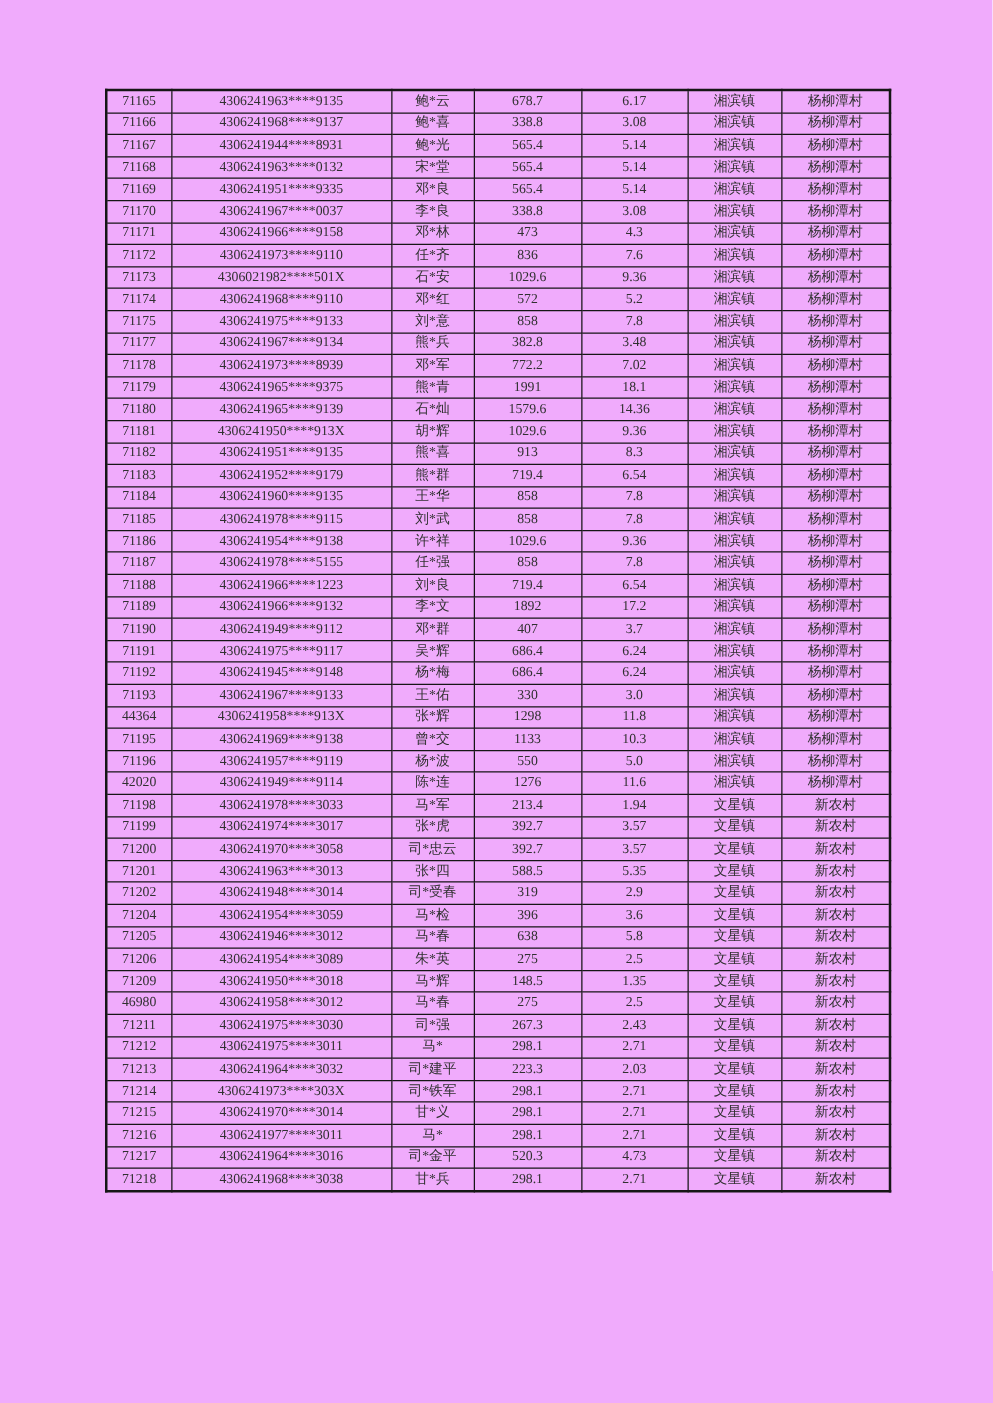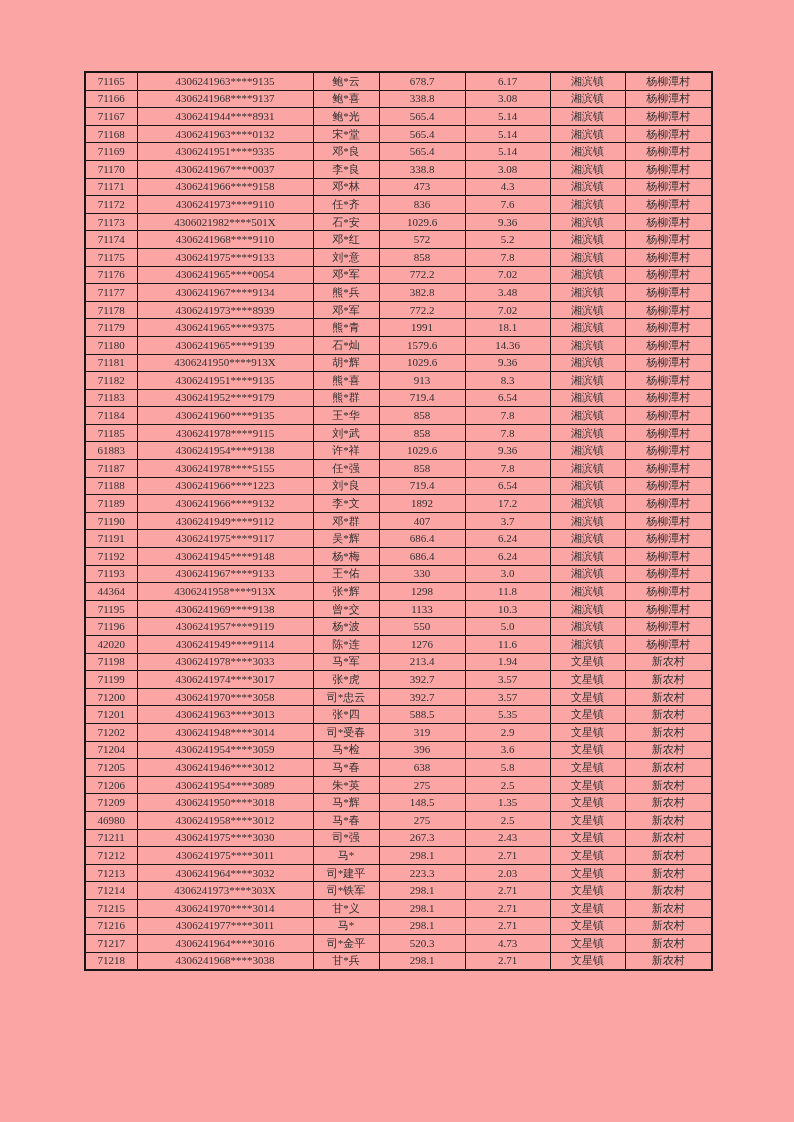--- a/index.html
+++ b/index.html
@@ -4,21 +4,21 @@
 <style>
   html, body {
     margin: 0;
     padding: 0;
     background: #ffffff;
   }
   .page {
     position: relative;
     width: 794px;
     height: 1122px;
-    background: #fca5a5;
+    background: #f0abfc;
     overflow: hidden;
     font-family: "Liberation Serif", "DejaVu Serif", serif;
   }
   table.data-table {
     position: absolute;
     left: 84px;
     top: 71px;
     width: 627px;
     border-collapse: collapse;
     table-layout: fixed;
@@ -145,29 +145,20 @@
         <tr>
           <td>71175</td>
           <td>4306241975****9133</td>
           <td>刘*意</td>
           <td>858</td>
           <td>7.8</td>
           <td>湘滨镇</td>
           <td>杨柳潭村</td>
         </tr>
         <tr>
-          <td>71176</td>
-          <td>4306241965****0054</td>
-          <td>邓*军</td>
-          <td>772.2</td>
-          <td>7.02</td>
-          <td>湘滨镇</td>
-          <td>杨柳潭村</td>
-        </tr>
-        <tr>
           <td>71177</td>
           <td>4306241967****9134</td>
           <td>熊*兵</td>
           <td>382.8</td>
           <td>3.48</td>
           <td>湘滨镇</td>
           <td>杨柳潭村</td>
         </tr>
         <tr>
           <td>71178</td>
@@ -235,21 +226,21 @@
         <tr>
           <td>71185</td>
           <td>4306241978****9115</td>
           <td>刘*武</td>
           <td>858</td>
           <td>7.8</td>
           <td>湘滨镇</td>
           <td>杨柳潭村</td>
         </tr>
         <tr>
-          <td>61883</td>
+          <td>71186</td>
           <td>4306241954****9138</td>
           <td>许*祥</td>
           <td>1029.6</td>
           <td>9.36</td>
           <td>湘滨镇</td>
           <td>杨柳潭村</td>
         </tr>
         <tr>
           <td>71187</td>
           <td>4306241978****5155</td>

